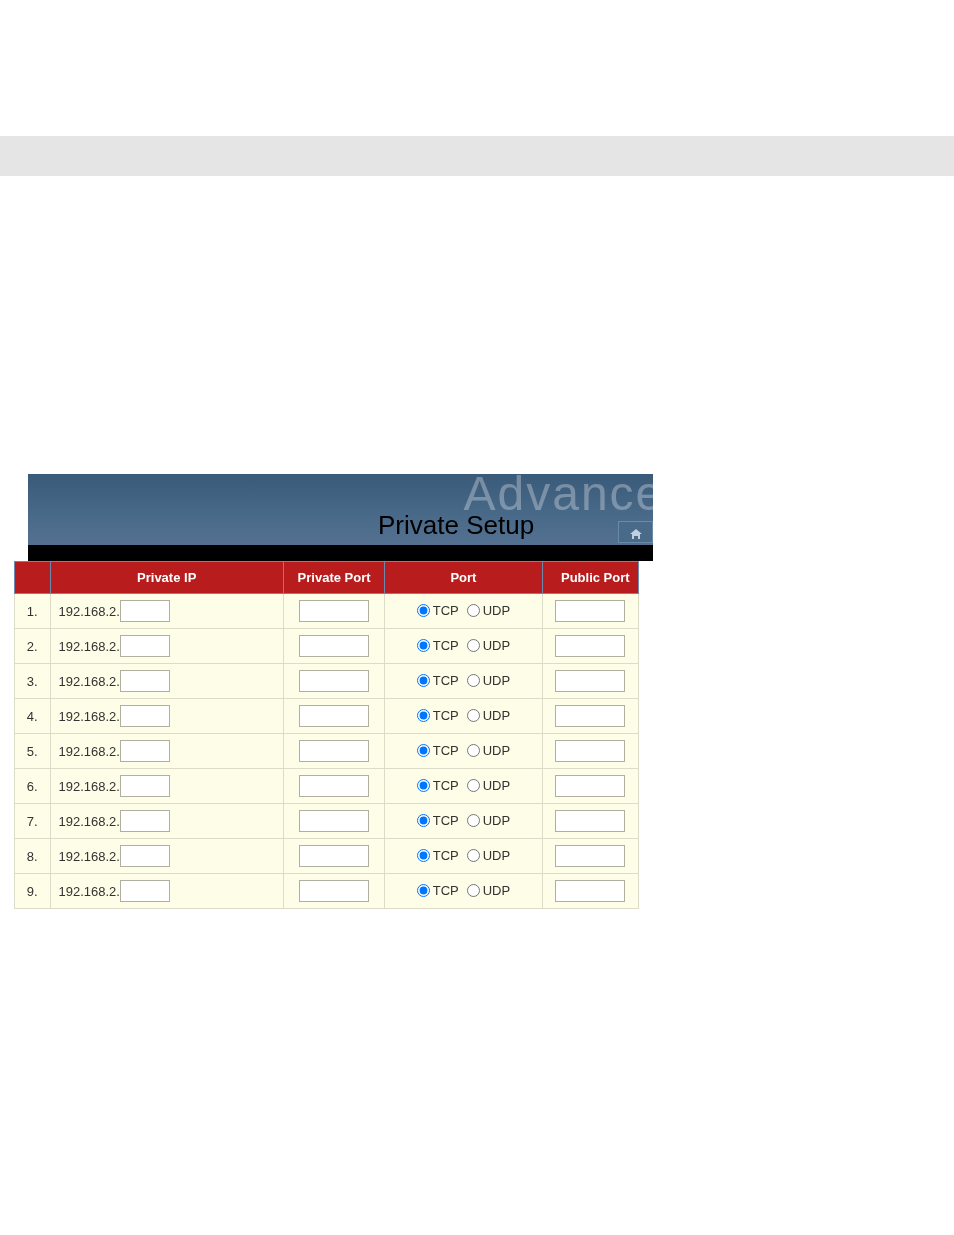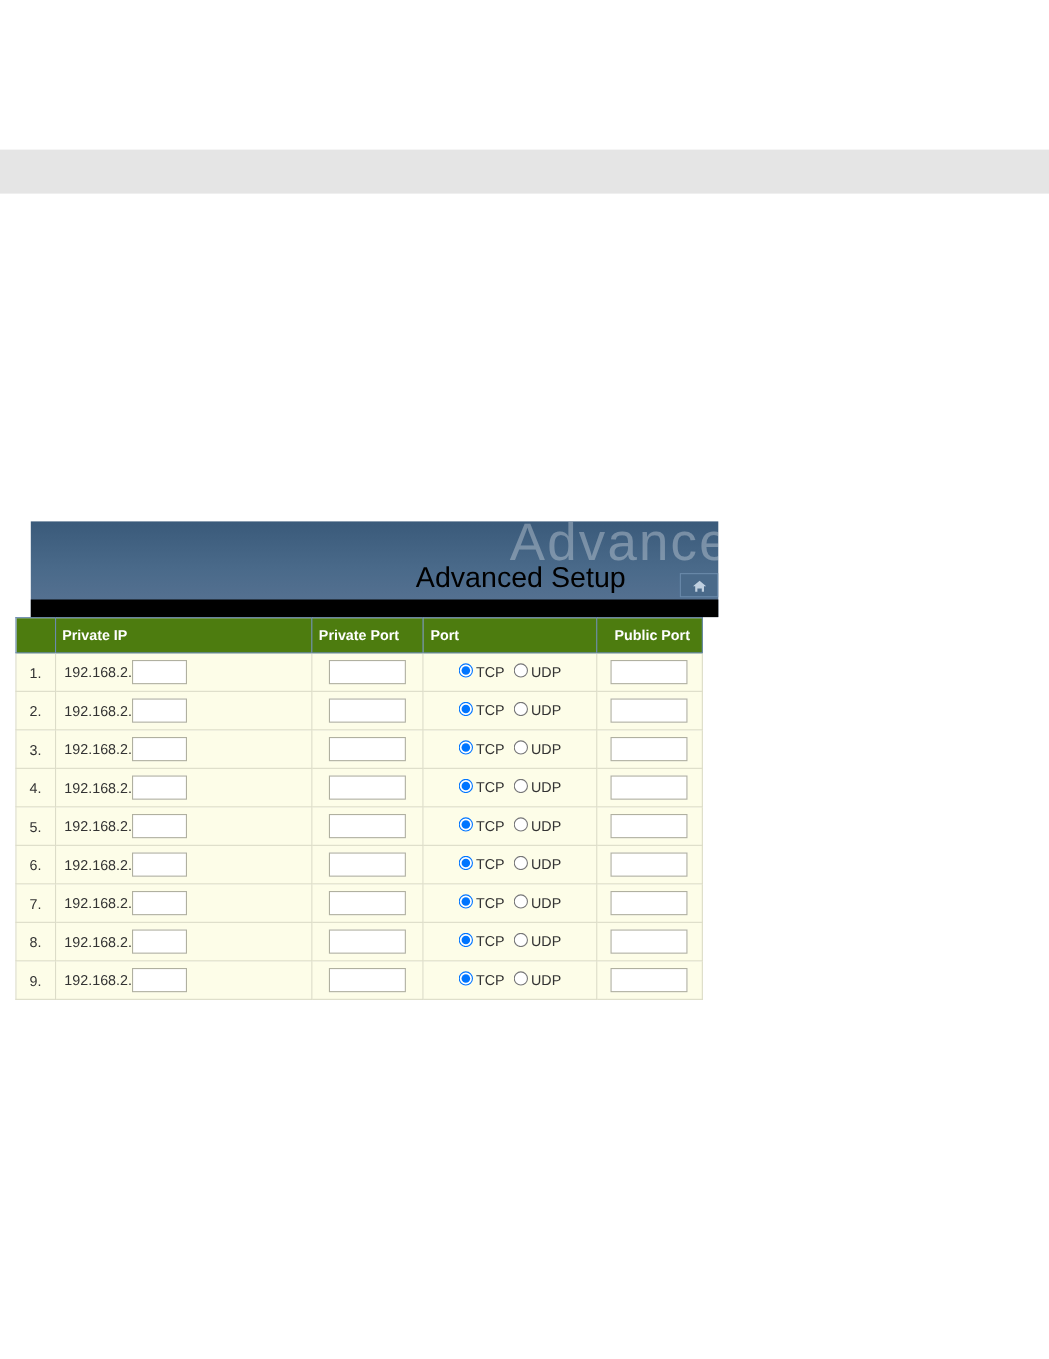--- a/index.html
+++ b/index.html
@@ -77,27 +77,27 @@
     .main-container {
       width: 625px;
       margin-left: 14px;
     }
     table {
       width: 100%;
       border-collapse: collapse;
       border-spacing: 0;
     }
     thead th {
-      background: #4d7c0f;
+      background: #b91c1c;
       color: #ffffff;
       font-size: 13px;
       font-weight: bold;
       padding: 8px 6px;
       border: 1px solid #6a8aaf;
-      text-align: left;
+      text-align: center;
     }
     thead th:first-child {
       width: 35px;
     }
     thead th.col-ip {
       width: 230px;
     }
     thead th.col-privport {
       width: 100px;
     }
@@ -137,21 +137,21 @@
     .port-input {
       width: 70px;
       display: block;
       margin: 0 auto;
     }
     .type-cell {
       text-align: center;
     }
     .radio-wrap {
       display: inline-flex;
-      align-items: flex-start;
+      align-items: center;
       gap: 3px;
       margin: 0 4px;
     }
     input[type="radio"] {
       width: 13px;
       height: 13px;
       cursor: pointer;
     }
     .radio-label {
       font-size: 13px;
@@ -159,21 +159,21 @@
   </style>
 </head>
 <body>
 
 <div class="top-bar"></div>
 <div class="spacer"></div>
 
 <div class="main-container">
   <div class="banner">
     <div class="banner-watermark">Advanced</div>
-    <div class="banner-title">Advanced Setup</div>
+    <div class="banner-title">Private Setup</div>
     <div class="banner-button">
       <span class="home-icon">
         <svg viewBox="0 0 14 12" width="14" height="12">
           <path d="M7 1 L13 6 L11 6 L11 11 L9 11 L9 8 L5 8 L5 11 L3 11 L3 6 L1 6 Z" fill="#c0d0e0" stroke="none"></path>
         </svg>
       </span>
     </div>
   </div>
   <div class="black-bar"></div>
 

